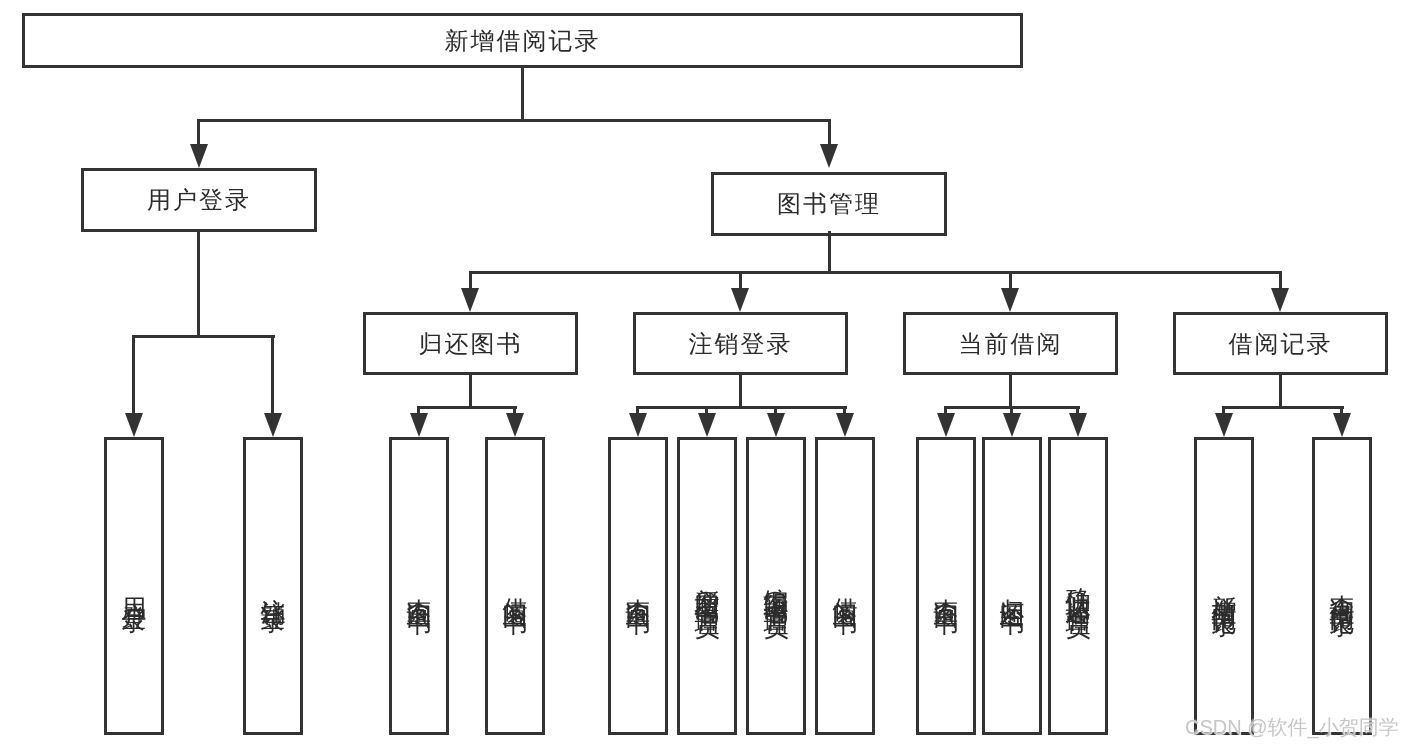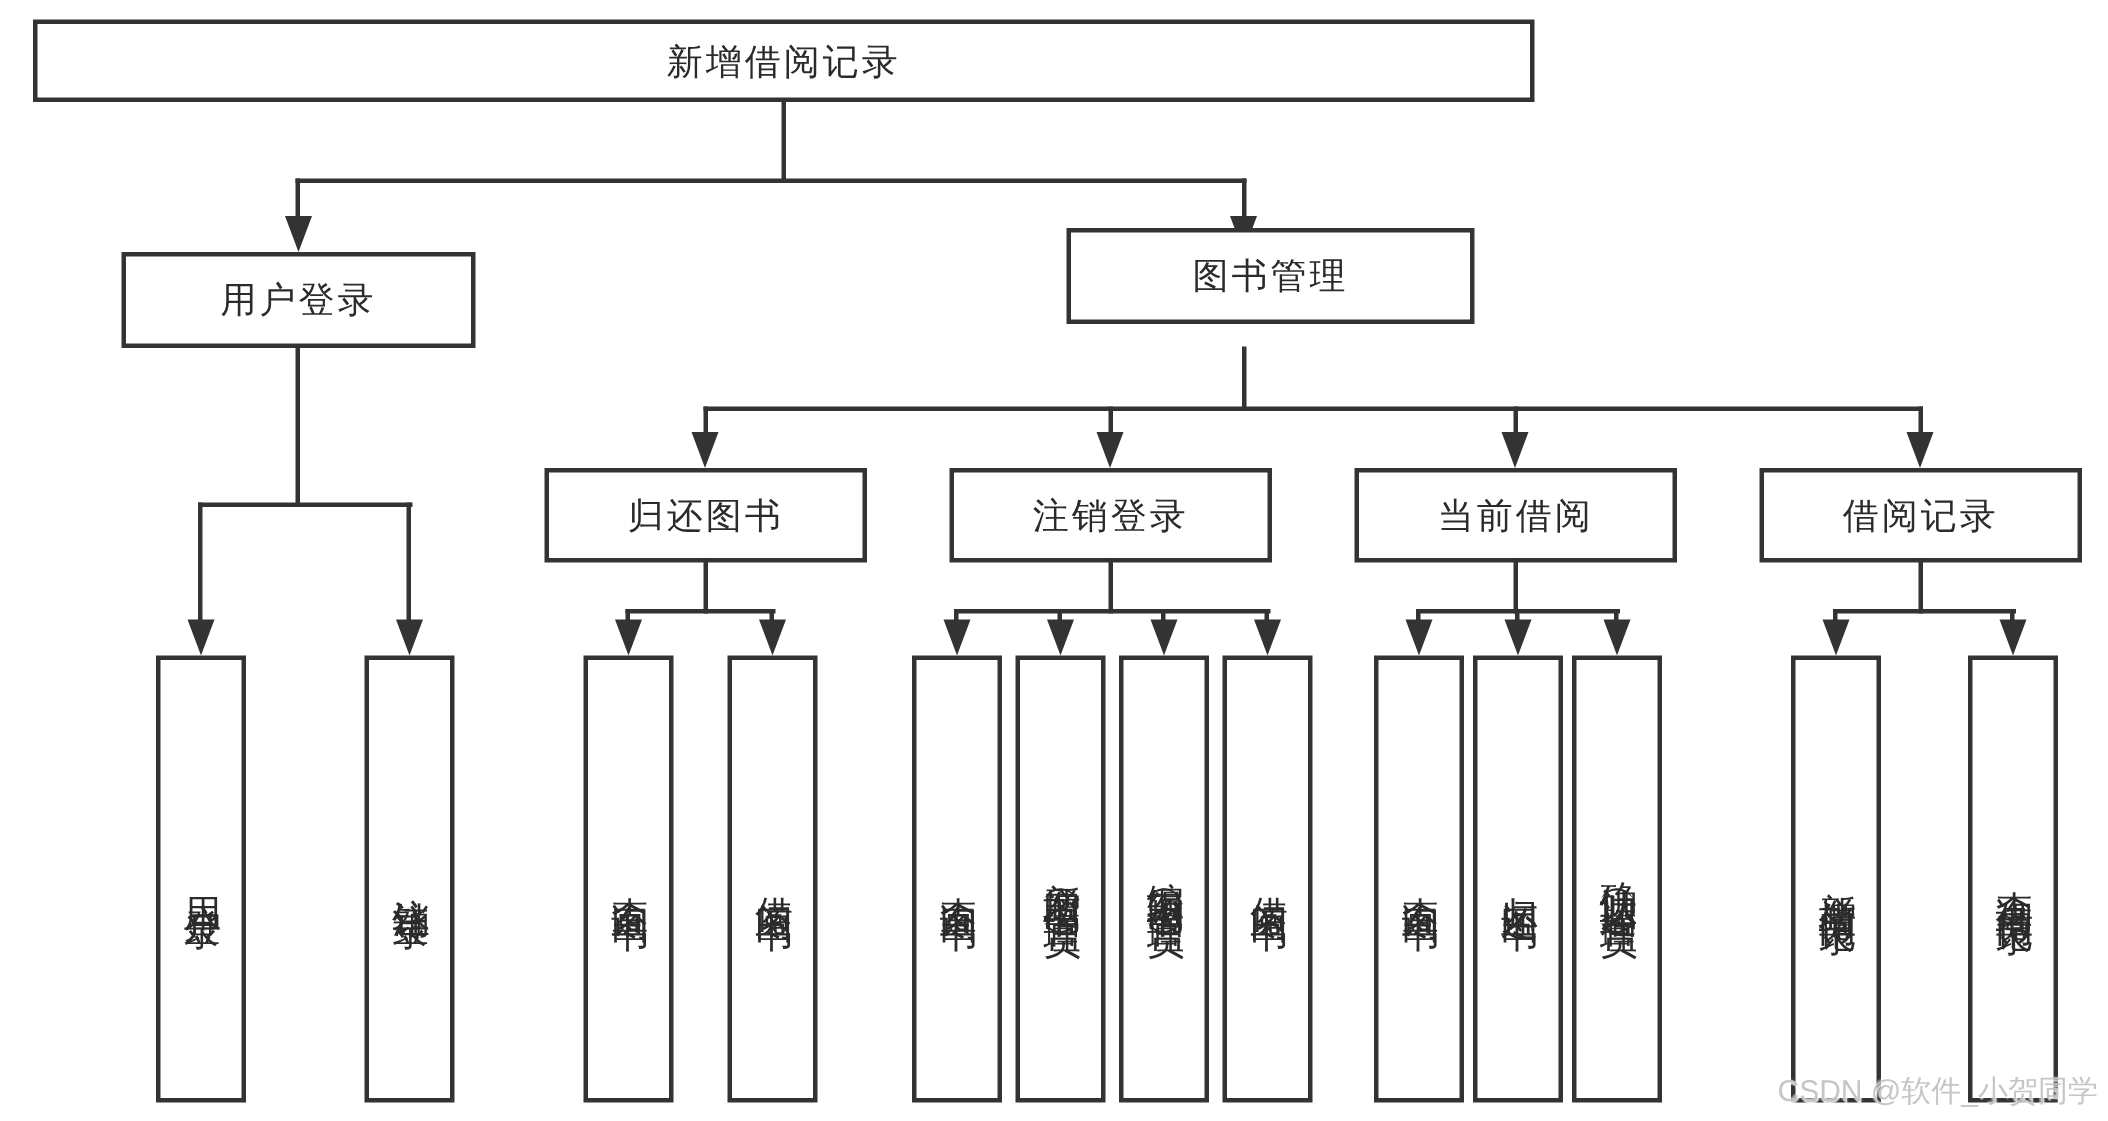--- a/index.html
+++ b/index.html
@@ -41,21 +41,21 @@
   <div class="v" style="left:521px;top:67px;height:54px"></div>
   <div class="h" style="left:197px;top:119px;width:634px"></div>
   <div class="v" style="left:197px;top:119px;height:28px"></div>
   <div class="arrow" style="left:190px;top:144px"></div>
   <div class="v" style="left:828px;top:119px;height:28px"></div>
   <div class="arrow" style="left:820px;top:144px"></div>
 
   <div class="node" style="left:81px;top:168px;width:236px;height:64px">
     <span class="lbl">用户登录</span>
   </div>
-  <div class="node" style="left:711px;top:152px;width:272px;height:64px">
+  <div class="node" style="left:711px;top:172px;width:236px;height:64px">
     <span class="lbl">图书管理</span>
   </div>
 
   <div class="v" style="left:197px;top:231px;height:107px"></div>
   <div class="h" style="left:132px;top:335px;width:143px"></div>
   <div class="v" style="left:132px;top:335px;height:80px"></div>
   <div class="arrow" style="left:125px;top:413px"></div>
   <div class="v" style="left:271px;top:335px;height:80px"></div>
   <div class="arrow" style="left:264px;top:413px"></div>
 

